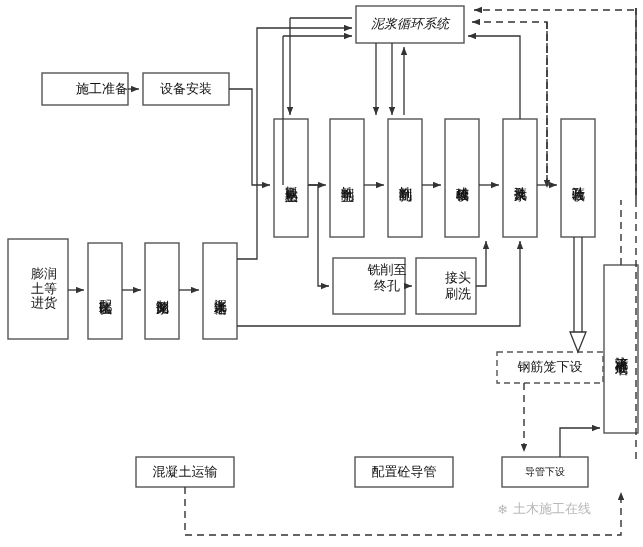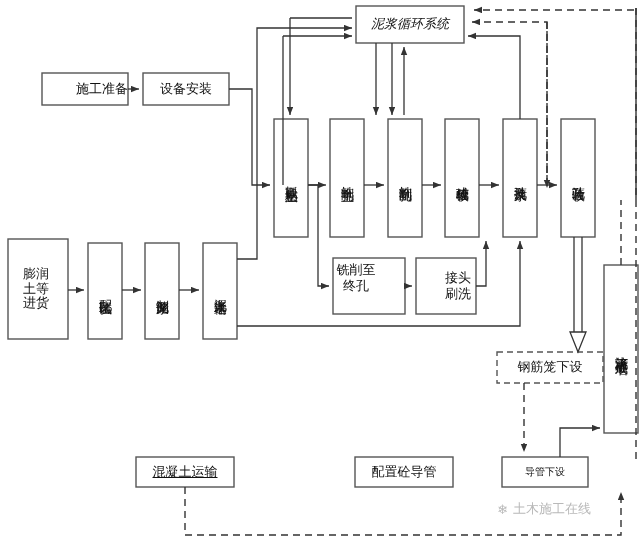--- a/index.html
+++ b/index.html
@@ -147,55 +147,55 @@
       </div>
       <div class="nodeLabel" style="left: 445px; top: 119px; width: 34px; height: 118px; font-size: 13px; color: rgb(17, 17, 17);">
         <span class="vert">成槽验收</span>
       </div>
       <div class="nodeLabel" style="left: 503px; top: 119px; width: 34px; height: 118px; font-size: 13px; color: rgb(17, 17, 17);">
         <span class="vert">清孔换浆</span>
       </div>
       <div class="nodeLabel" style="left: 561px; top: 119px; width: 34px; height: 118px; font-size: 13px; color: rgb(17, 17, 17);">
         <span class="vert">清孔验收</span>
       </div>
-      <div class="nodeLabel" style="left: 8px; top: 239px; width: 56px; height: 100px; font-size: 13px; color: rgb(17, 17, 17);">
+      <div class="nodeLabel" style="left: 8px; top: 239px; width: 56px; height: 100px; font-size: 13px; color: rgb(17, 17, 17); padding-left: 8px;">
         <span style="line-height: 1.15;">
           <div>膨润</div>
           <div>土等</div>
           <div>进货</div>
         </span>
       </div>
       <div class="nodeLabel" style="left: 88px; top: 243px; width: 34px; height: 96px; font-size: 13px; color: rgb(17, 17, 17);">
         <span class="vert">配比试验</span>
       </div>
       <div class="nodeLabel" style="left: 145px; top: 243px; width: 34px; height: 96px; font-size: 13px; color: rgb(17, 17, 17);">
         <span class="vert">制储泥浆</span>
       </div>
       <div class="nodeLabel" style="left: 203px; top: 243px; width: 34px; height: 96px; font-size: 13px; color: rgb(17, 17, 17);">
         <span class="vert">泥浆输送</span>
       </div>
-      <div class="nodeLabel" style="left: 320px; top: 258px; width: 72px; height: 40px; font-size: 13px; color: rgb(17, 17, 17);">
+      <div class="nodeLabel" style="left: 351px; top: 258px; width: 72px; height: 40px; font-size: 13px; color: rgb(17, 17, 17);">
         <span style="line-height: 1.25;">
           <div>铣削至</div>
           <div>终孔</div>
         </span>
       </div>
       <div class="nodeLabel" style="left: 416px; top: 258px; width: 84px; height: 56px; font-size: 13px; color: rgb(17, 17, 17);">
         <span style="line-height: 1.25;">
           <div>接头</div>
           <div>刷洗</div>
         </span>
       </div>
       <div class="nodeLabel" style="left: 604px; top: 265px; width: 34px; height: 168px; font-size: 13px; color: rgb(17, 17, 17);">
         <span class="vert">浇筑水下砼成墙</span>
       </div>
       <div class="nodeLabel" style="left: 497px; top: 352px; width: 106px; height: 31px; font-size: 13px; color: rgb(17, 17, 17);">
         <span>钢筋笼下设</span>
       </div>
-      <div class="nodeLabel" style="left: 136px; top: 457px; width: 98px; height: 30px; font-size: 13px; color: rgb(17, 17, 17); text-decoration: underline;">
+      <div class="nodeLabel" style="left: 136px; top: 457px; width: 98px; height: 30px; font-size: 13px; color: rgb(17, 17, 17);">
         <span>混凝土运输</span>
       </div>
       <div class="nodeLabel" style="left: 355px; top: 457px; width: 98px; height: 30px; font-size: 13px; color: rgb(17, 17, 17);">
         <span>配置砼导管</span>
       </div>
       <div class="nodeLabel" style="left: 502px; top: 457px; width: 86px; height: 30px; font-size: 10px; color: rgb(17, 17, 17);">
         <span>导管下设</span>
       </div>
     </div>
 

